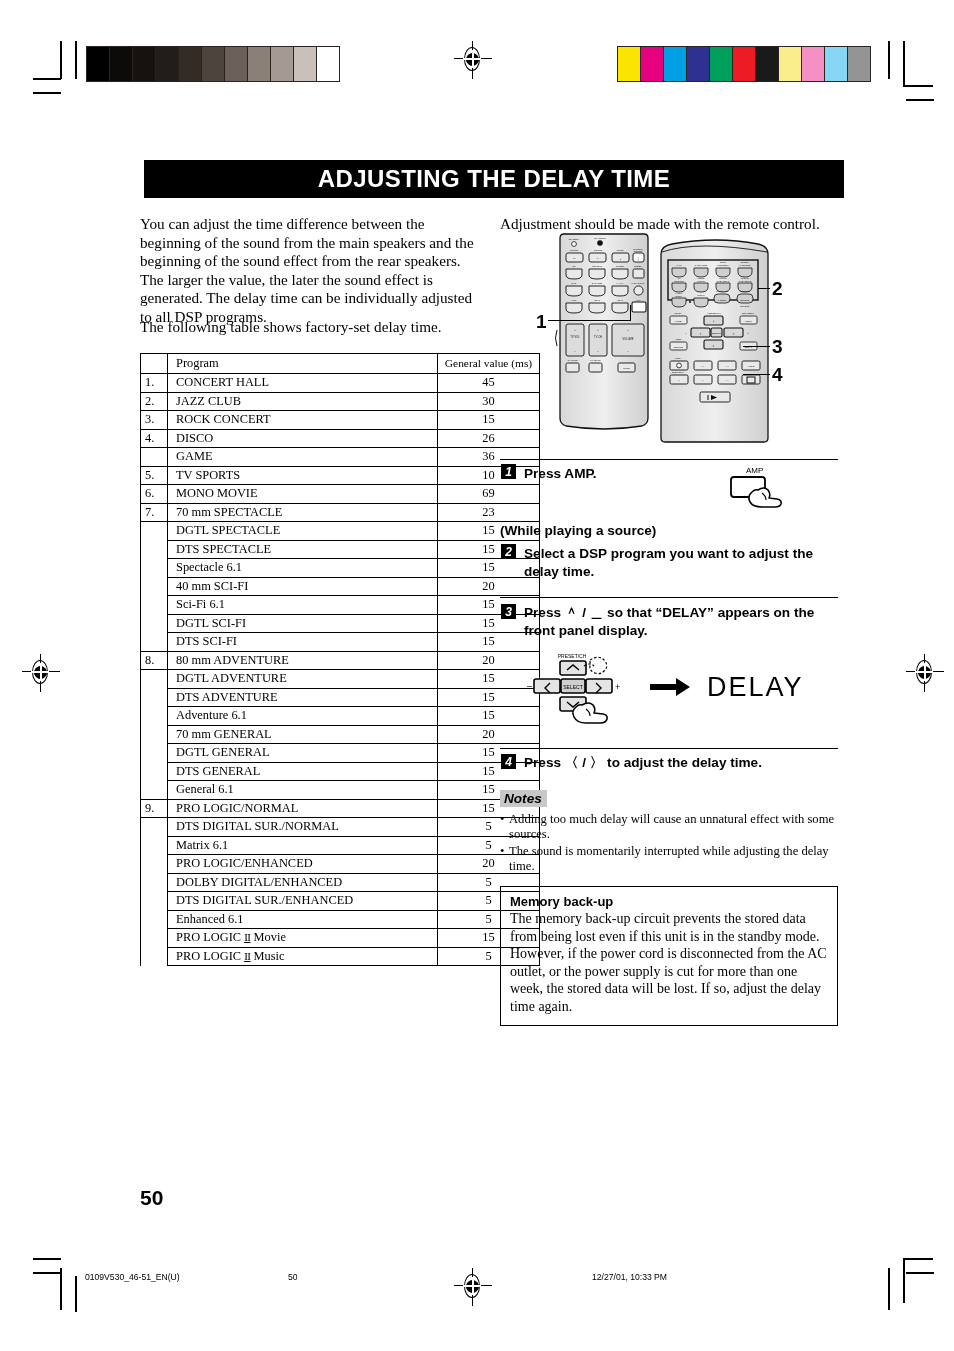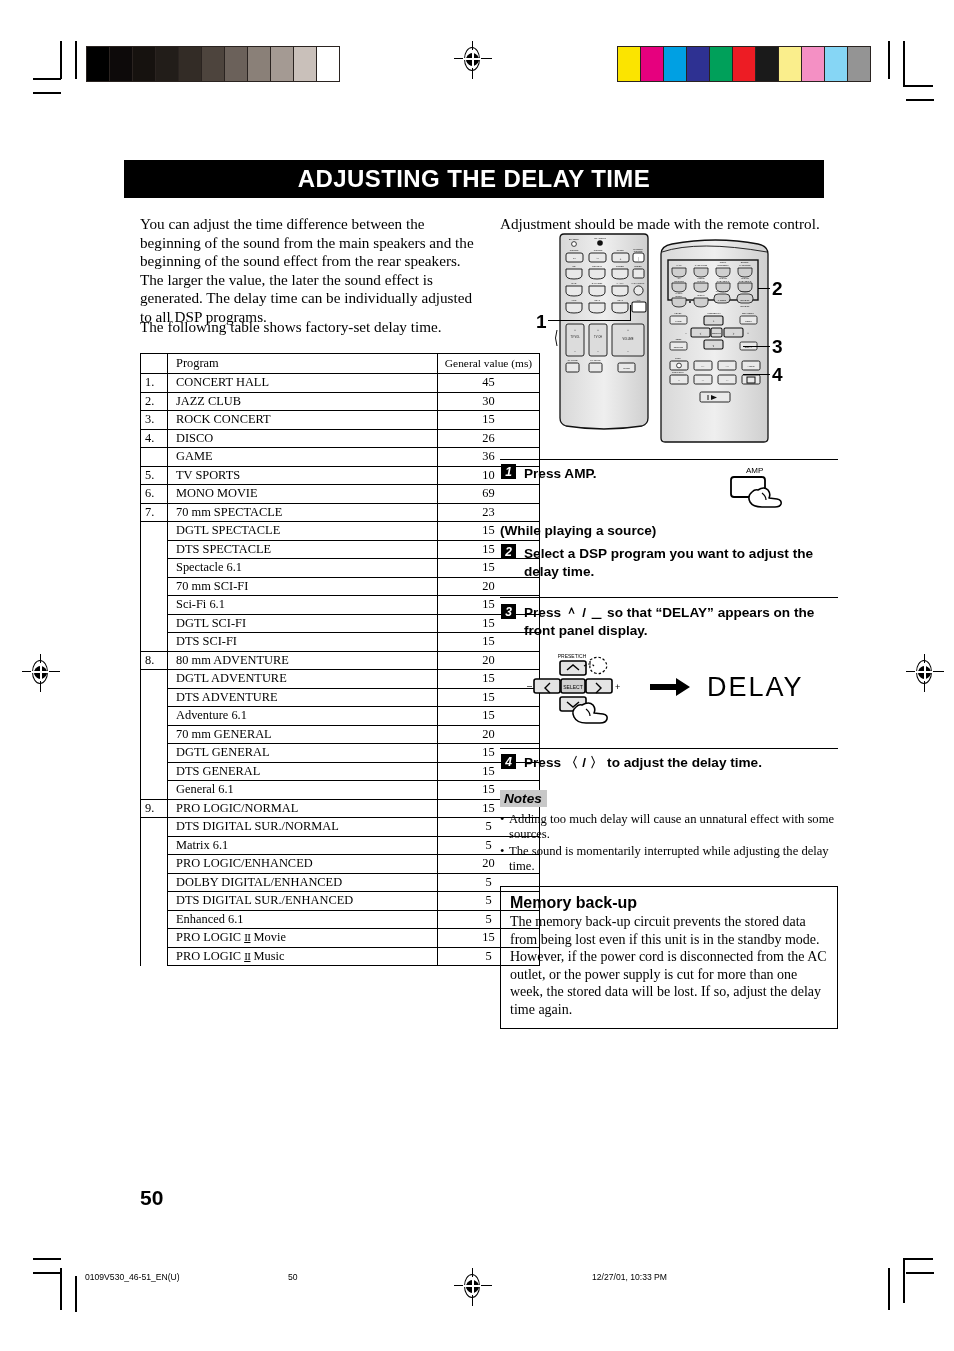--- a/index.html
+++ b/index.html
@@ -21,21 +21,21 @@
   .reg-mark .cross-v{position:absolute;left:11.5px;top:3px;width:2.5px;height:18px;background:#fff;}
   .reg-mark .cross-h{position:absolute;left:3px;top:10.5px;width:18px;height:2.5px;background:#fff;}
 
   
   .calbar{position:absolute;display:flex;border:1.5px solid #2a2320;box-sizing:border-box;}
   .calbar .sw{width:22px;height:100%;border-right:1.5px solid #2a2320;}
   .calbar .sw:last-child{border-right:none;}
 
   
   .banner{
-    position:absolute;left:124px;top:160px;width:700px;height:38px;
+    position:absolute;left:144px;top:160px;width:700px;height:38px;
     background:#000;color:#fff;
     font-family:"Liberation Sans", sans-serif;
     font-weight:bold;font-size:24px;letter-spacing:.4px;
     display:flex;align-items:center;justify-content:center;
   }
 
   
   .para{
     position:absolute;font-size:15.2px;line-height:18.6px;
     font-family:"Liberation Serif", serif;
@@ -79,21 +79,21 @@
   .notelist{
     position:absolute;font-family:"Liberation Serif", serif;
     font-size:12.6px;line-height:15.4px;
   }
   .notelist .bullet{position:absolute;left:0;}
   .notelist .li{position:relative;padding-left:9px;margin-bottom:1px;}
   .membox{
     position:absolute;border:1.4px solid #000;box-sizing:border-box;
     padding:7px 9px 9px 9px;
   }
-  .memhdr{font-family:"Liberation Sans",sans-serif;font-weight:bold;font-size:16px;margin-bottom:1px;}
+  .memhdr{font-family:"Liberation Sans",sans-serif;font-weight:bold;font-size:13px;margin-bottom:1px;}
   .membody{font-family:"Liberation Serif",serif;font-size:14px;line-height:17.6px;}
 
   
   .pageno{
     position:absolute;left:140px;top:1186px;
     font-family:"Liberation Sans", sans-serif;font-weight:bold;font-size:21px;
   }
 
   
   .foot{
@@ -256,21 +256,21 @@
         <td class="prog">DTS SPECTACLE</td>
         <td class="val">15</td>
       </tr>
       <tr>
         <td class="num blank"></td>
         <td class="prog">Spectacle 6.1</td>
         <td class="val">15</td>
       </tr>
       <tr>
         <td class="num blank"></td>
-        <td class="prog">70 mm SCI-FI</td>
+        <td class="prog">40 mm SCI-FI</td>
         <td class="val">20</td>
       </tr>
       <tr>
         <td class="num blank"></td>
         <td class="prog">Sci-Fi 6.1</td>
         <td class="val">15</td>
       </tr>
       <tr>
         <td class="num blank"></td>
         <td class="prog">DGTL SCI-FI</td>

